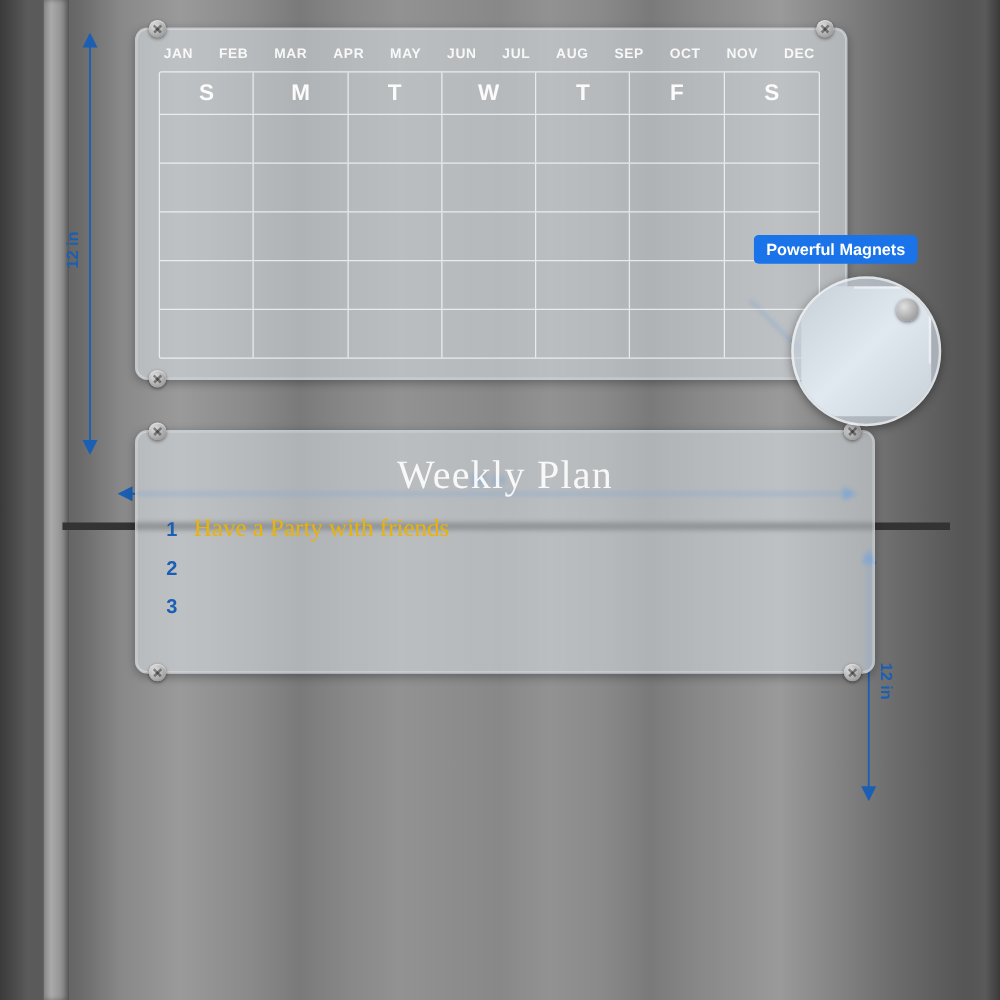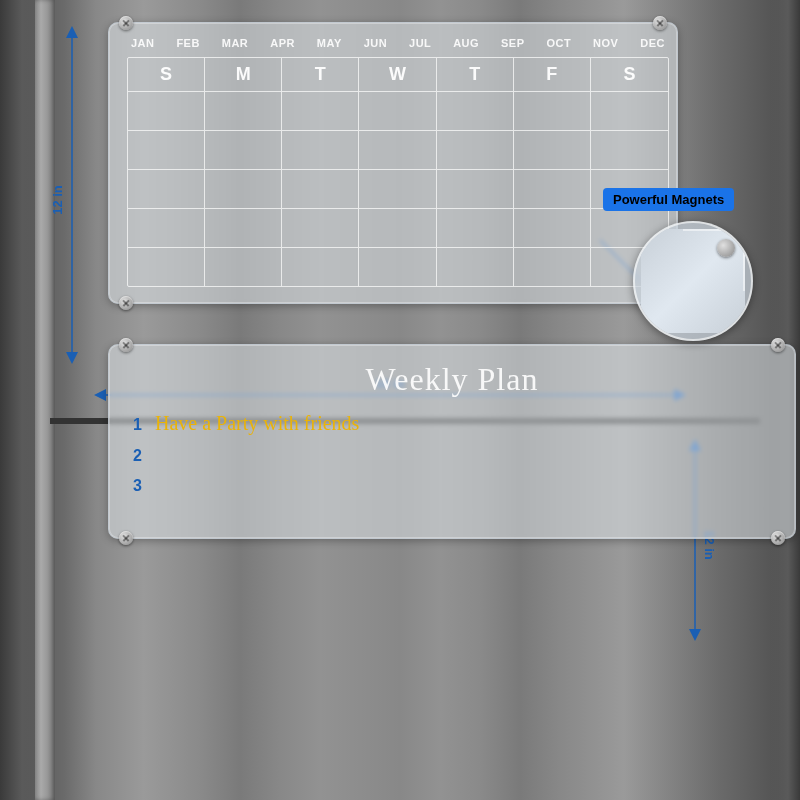--- a/index.html
+++ b/index.html
@@ -40,21 +40,21 @@
         #4a4a4a 100%
       );
     }
 
     
     .calendar-board {
       position: relative;
       background: rgba(220, 225, 230, 0.55);
       border: 1px solid rgba(200, 210, 220, 0.6);
       border-radius: 10px;
-      padding: 14px 8px 16px 18px;
+      padding: 14px 21px 16px 18px;
       width: 570px;
       margin-left: 20px;
       backdrop-filter: blur(2px);
       box-shadow: 0 2px 8px rgba(0,0,0,0.3), inset 0 0 0 1px rgba(255,255,255,0.3);
     }
 
     .month-row {
       display: flex;
       justify-content: space-between;
       margin-bottom: 8px;
@@ -149,21 +149,21 @@
     .cal-screw-bl { bottom: -7px; left: 10px; }
     .cal-screw-br { bottom: -7px; right: 10px; }
 
     
     .weekly-board {
       position: relative;
       background: rgba(220, 225, 230, 0.55);
       border: 1px solid rgba(200, 210, 220, 0.6);
       border-radius: 10px;
       padding: 16px 24px 24px 24px;
-      width: 688px;
+      width: 592px;
       margin-left: 20px;
       margin-top: 40px;
       backdrop-filter: blur(2px);
       box-shadow: 0 2px 8px rgba(0,0,0,0.3), inset 0 0 0 1px rgba(255,255,255,0.3);
       min-height: 195px;
     }
 
     .weekly-title {
       text-align: center;
       font-family: 'Brush Script MT', cursive;
@@ -195,21 +195,21 @@
     }
 
     
     .weekly-screw-tl { top: -7px; left: 10px; }
     .weekly-screw-tr { top: -7px; right: 10px; }
     .weekly-screw-bl { bottom: -7px; left: 10px; }
     .weekly-screw-br { bottom: -7px; right: 10px; }
 
     .magnets-badge {
       background: #1a73e8;
-      color: #000000;
+      color: #ffffff;
       font-size: 13px;
       font-weight: 600;
       padding: 4px 10px;
       border-radius: 4px;
       display: inline-block;
       margin-bottom: 6px;
     }
 
     .magnets-circle {
       width: 120px;

